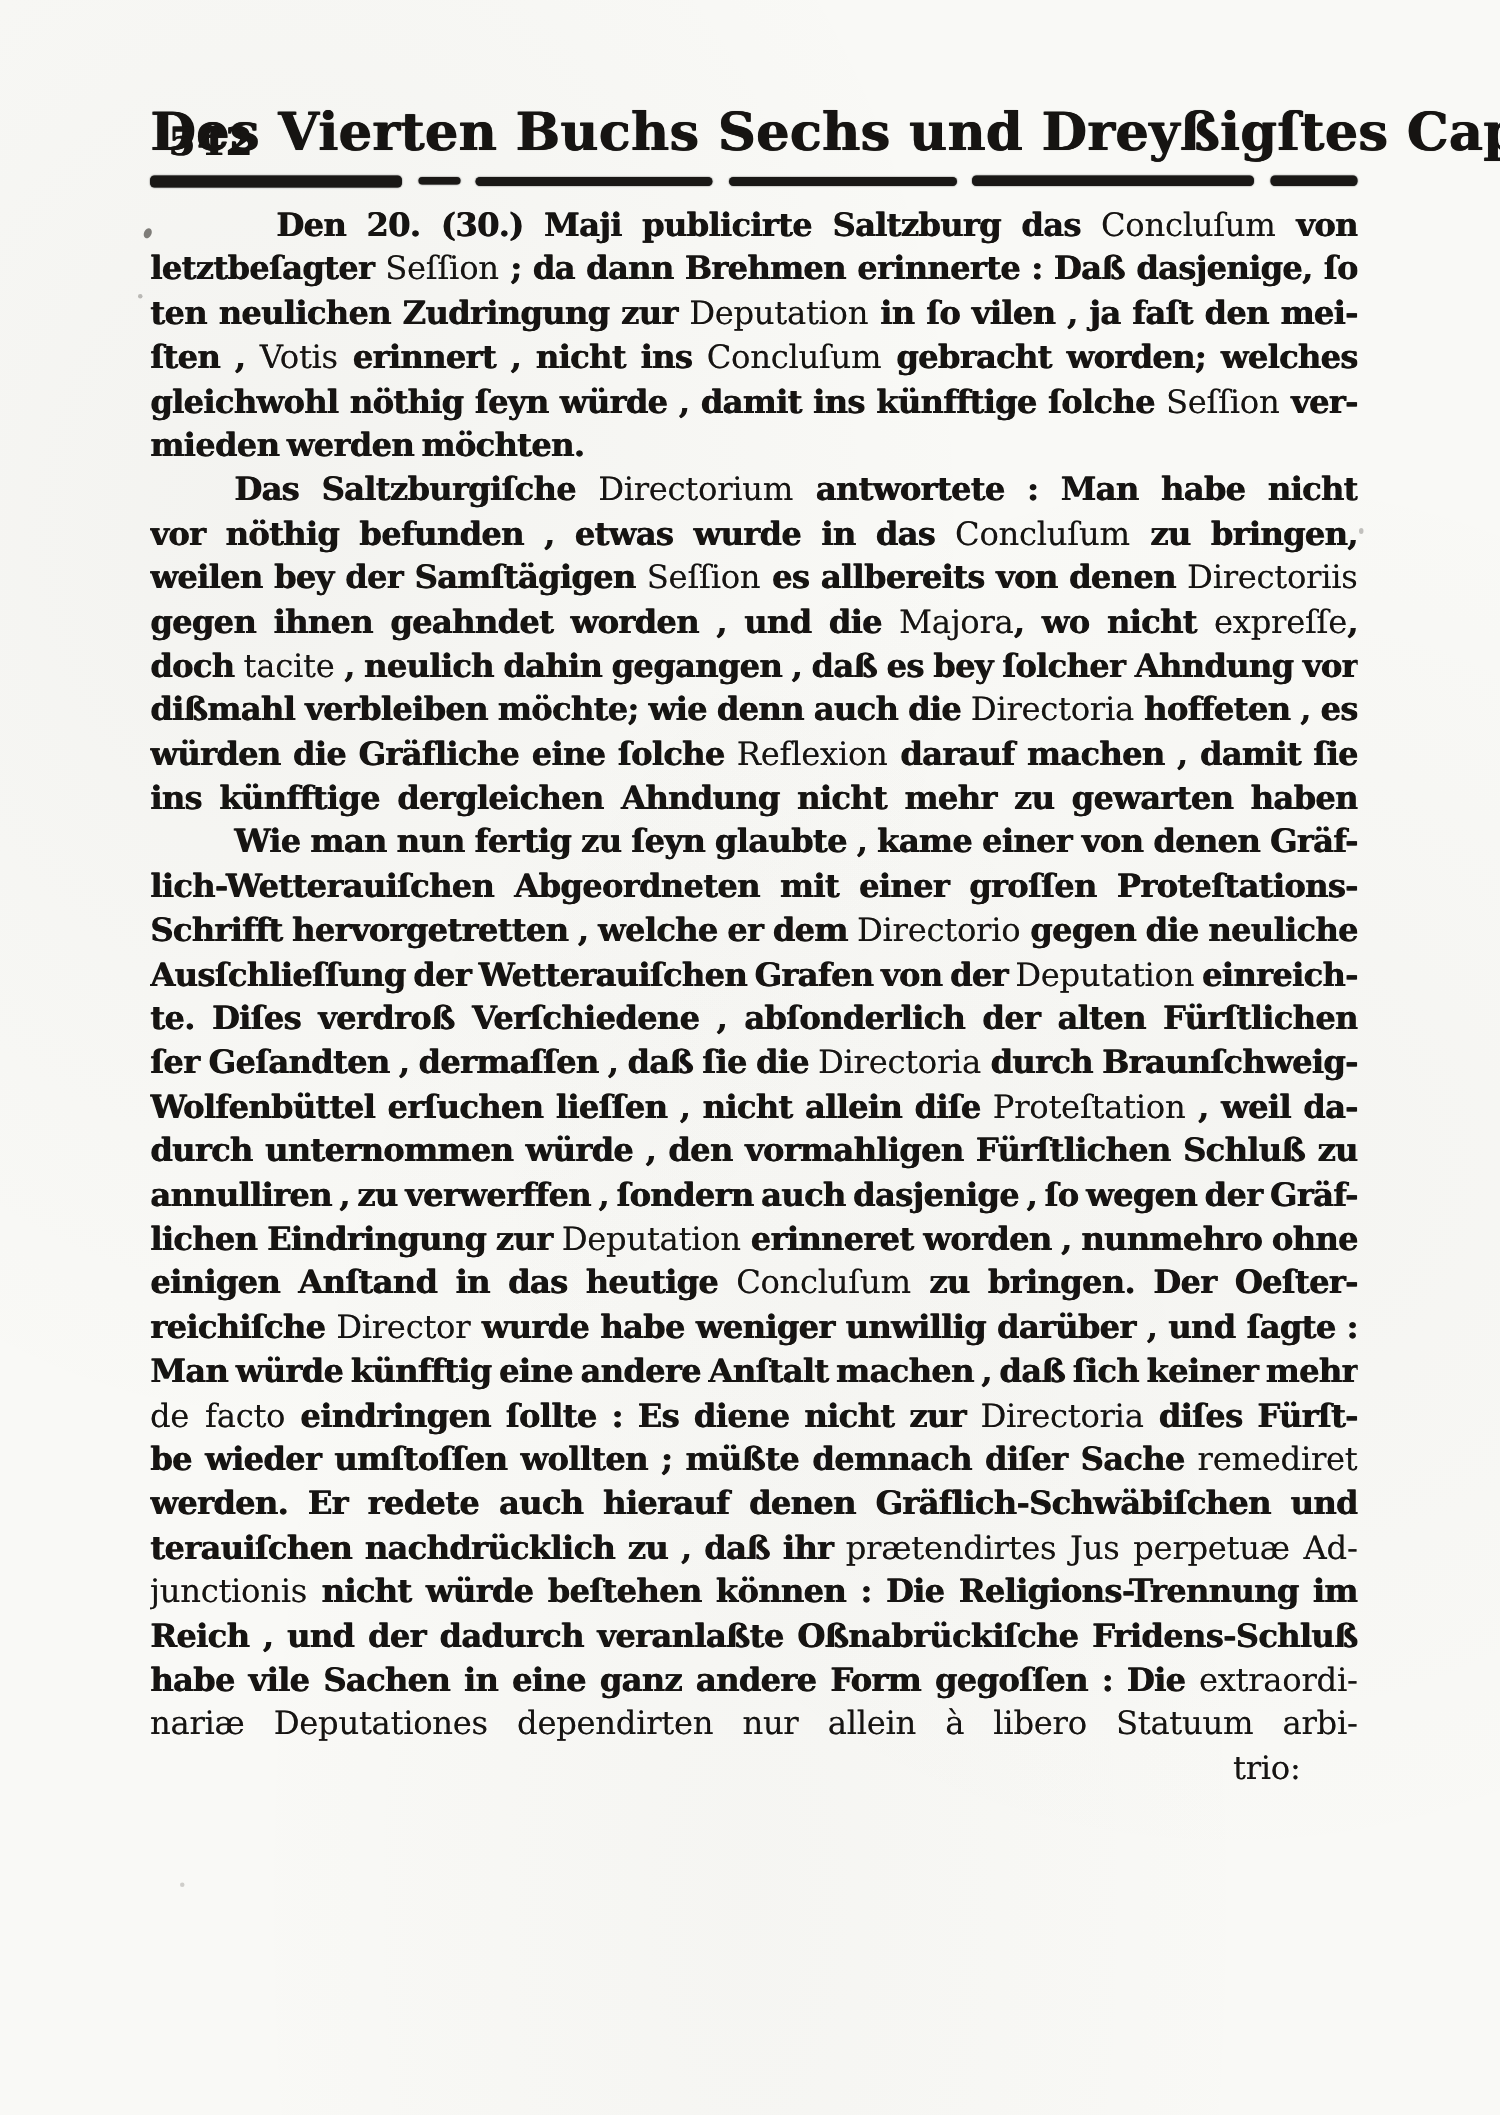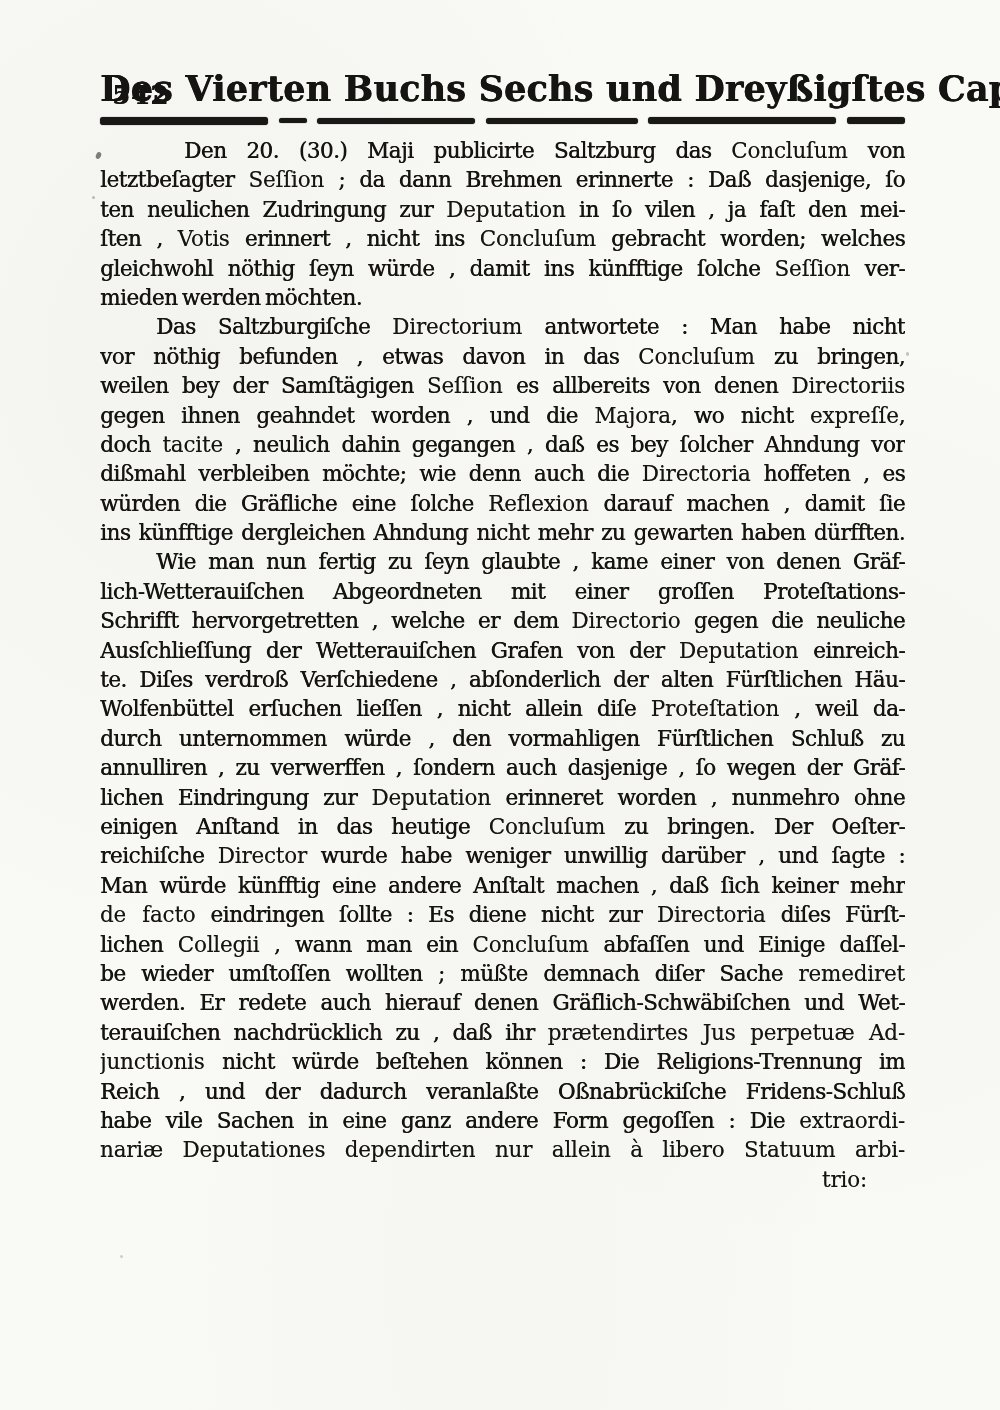--- a/index.html
+++ b/index.html
@@ -65,21 +65,21 @@
   }
   .line{
     height:29.4px;
     line-height:29.4px;
     font-size:21.5px;
     text-align:justify;
     text-align-last:justify;
     overflow:hidden;
   }
   .line .fr{
-    font-weight:400;
+    font-weight:700;
     letter-spacing:-0.5px;
     word-spacing:-2px;
     text-shadow:0.45px 0 0 currentColor;
   }
   .line .an{
     font-weight:400;
     letter-spacing:-0.2px;
     word-spacing:-1px;
     text-shadow:0 0 0.4px rgba(20,18,16,0.55);
   }
@@ -131,44 +131,44 @@
       <div class="line indent-lg"><span class="fr">Den 20. (30.) Maji publicirte Saltzburg das </span><span class="an">Concluſum</span><span class="fr"> von</span></div>
       <div class="line"><span class="fr">letztbeſagter </span><span class="an">Seſſion</span><span class="fr"> ; da dann Brehmen erinnerte : Daß dasjenige, ſo</span></div>
       <div class="line"><span class="fr">ten neulichen Zudringung zur </span><span class="an">Deputation</span><span class="fr"> in ſo vilen , ja faſt den mei-</span></div>
       <div class="line"><span class="fr">ſten , </span><span class="an">Votis</span><span class="fr"> erinnert , nicht ins </span><span class="an">Concluſum</span><span class="fr"> gebracht worden; welches</span></div>
       <div class="line"><span class="fr">gleichwohl nöthig ſeyn würde , damit ins künfftige ſolche </span><span class="an">Seſſion</span><span class="fr"> ver-</span></div>
       <div class="line endline"><span class="fr">mieden werden möchten.</span></div>
     </div>
 
     <div class="paragraph">
       <div class="line indent"><span class="fr">Das Saltzburgiſche </span><span class="an">Directorium</span><span class="fr"> antwortete : Man habe nicht</span></div>
-      <div class="line"><span class="fr">vor nöthig befunden , etwas davon in das </span><span class="an">Concluſum</span><span class="fr"> zu bringen,</span></div>
+      <div class="line"><span class="fr">vor nöthig befunden , etwas wurde in das </span><span class="an">Concluſum</span><span class="fr"> zu bringen,</span></div>
       <div class="line"><span class="fr">weilen bey der Samſtägigen </span><span class="an">Seſſion</span><span class="fr"> es allbereits von denen </span><span class="an">Directoriis</span></div>
       <div class="line"><span class="fr">gegen ihnen geahndet worden , und die </span><span class="an">Majora</span><span class="fr">, wo nicht </span><span class="an">expreſſe</span><span class="fr">,</span></div>
       <div class="line"><span class="fr">doch </span><span class="an">tacite</span><span class="fr"> , neulich dahin gegangen , daß es bey ſolcher Ahndung vor</span></div>
       <div class="line"><span class="fr">dißmahl verbleiben möchte; wie denn auch die </span><span class="an">Directoria</span><span class="fr"> hoffeten , es</span></div>
       <div class="line"><span class="fr">würden die Gräfliche eine ſolche </span><span class="an">Reflexion</span><span class="fr"> darauf machen , damit ſie</span></div>
       <div class="line"><span class="fr">ins künfftige dergleichen Ahndung nicht mehr zu gewarten haben dürfften.</span></div>
     </div>
 
     <div class="paragraph">
       <div class="line indent"><span class="fr">Wie man nun fertig zu ſeyn glaubte , kame einer von denen Gräf-</span></div>
       <div class="line"><span class="fr">lich-Wetterauiſchen Abgeordneten mit einer groſſen Proteſtations-</span></div>
       <div class="line"><span class="fr">Schrifft hervorgetretten , welche er dem </span><span class="an">Directorio</span><span class="fr"> gegen die neuliche</span></div>
       <div class="line"><span class="fr">Ausſchlieſſung der Wetterauiſchen Grafen von der </span><span class="an">Deputation</span><span class="fr"> einreich-</span></div>
       <div class="line"><span class="fr">te.  Diſes verdroß Verſchiedene , abſonderlich der alten Fürſtlichen Häu-</span></div>
+      <div class="line"><span class="fr">ſer Geſandten , dermaſſen , daß ſie die </span><span class="an">Directoria</span><span class="fr"> durch Braunſchweig-</span></div>
       <div class="line"><span class="fr">Wolfenbüttel erſuchen lieſſen , nicht allein diſe </span><span class="an">Proteſtation</span><span class="fr"> , weil da-</span></div>
       <div class="line"><span class="fr">durch unternommen würde , den vormahligen Fürſtlichen Schluß zu</span></div>
       <div class="line"><span class="fr">annulliren , zu verwerffen , ſondern auch dasjenige , ſo wegen der Gräf-</span></div>
       <div class="line"><span class="fr">lichen Eindringung zur </span><span class="an">Deputation</span><span class="fr"> erinneret worden , nunmehro ohne</span></div>
       <div class="line"><span class="fr">einigen Anſtand in das heutige </span><span class="an">Concluſum</span><span class="fr"> zu bringen.  Der Oeſter-</span></div>
       <div class="line"><span class="fr">reichiſche </span><span class="an">Director</span><span class="fr"> wurde habe weniger unwillig darüber , und ſagte :</span></div>
       <div class="line"><span class="fr">Man würde künfftig eine andere Anſtalt machen , daß ſich keiner mehr</span></div>
       <div class="line"><span class="an">de facto</span><span class="fr"> eindringen ſollte :  Es diene nicht zur </span><span class="an">Directoria</span><span class="fr"> diſes Fürſt-</span></div>
-      <div class="line"><span class="fr">lichen </span><span class="an">Collegii</span><span class="fr"> , wann man ein </span><span class="an">Concluſum</span><span class="fr"> abfaſſen und Einige daſſel-</span></div>
       <div class="line"><span class="fr">be wieder umſtoſſen wollten ; müßte demnach diſer Sache </span><span class="an">remediret</span></div>
       <div class="line"><span class="fr">werden.  Er redete auch hierauf denen Gräflich-Schwäbiſchen und Wet-</span></div>
       <div class="line"><span class="fr">terauiſchen nachdrücklich zu , daß ihr </span><span class="an">prætendirtes Jus perpetuæ Ad-</span></div>
       <div class="line"><span class="an">junctionis</span><span class="fr"> nicht würde beſtehen können :  Die Religions-Trennung im</span></div>
       <div class="line"><span class="fr">Reich , und der dadurch veranlaßte Oßnabrückiſche Fridens-Schluß</span></div>
       <div class="line"><span class="fr">habe vile Sachen in eine ganz andere Form gegoſſen :  Die </span><span class="an">extraordi-</span></div>
       <div class="line"><span class="an">nariæ Deputationes dependirten nur allein à libero Statuum arbi-</span></div>
     </div>
 
     <div class="line catchline"><span class="an">trio:</span></div>

